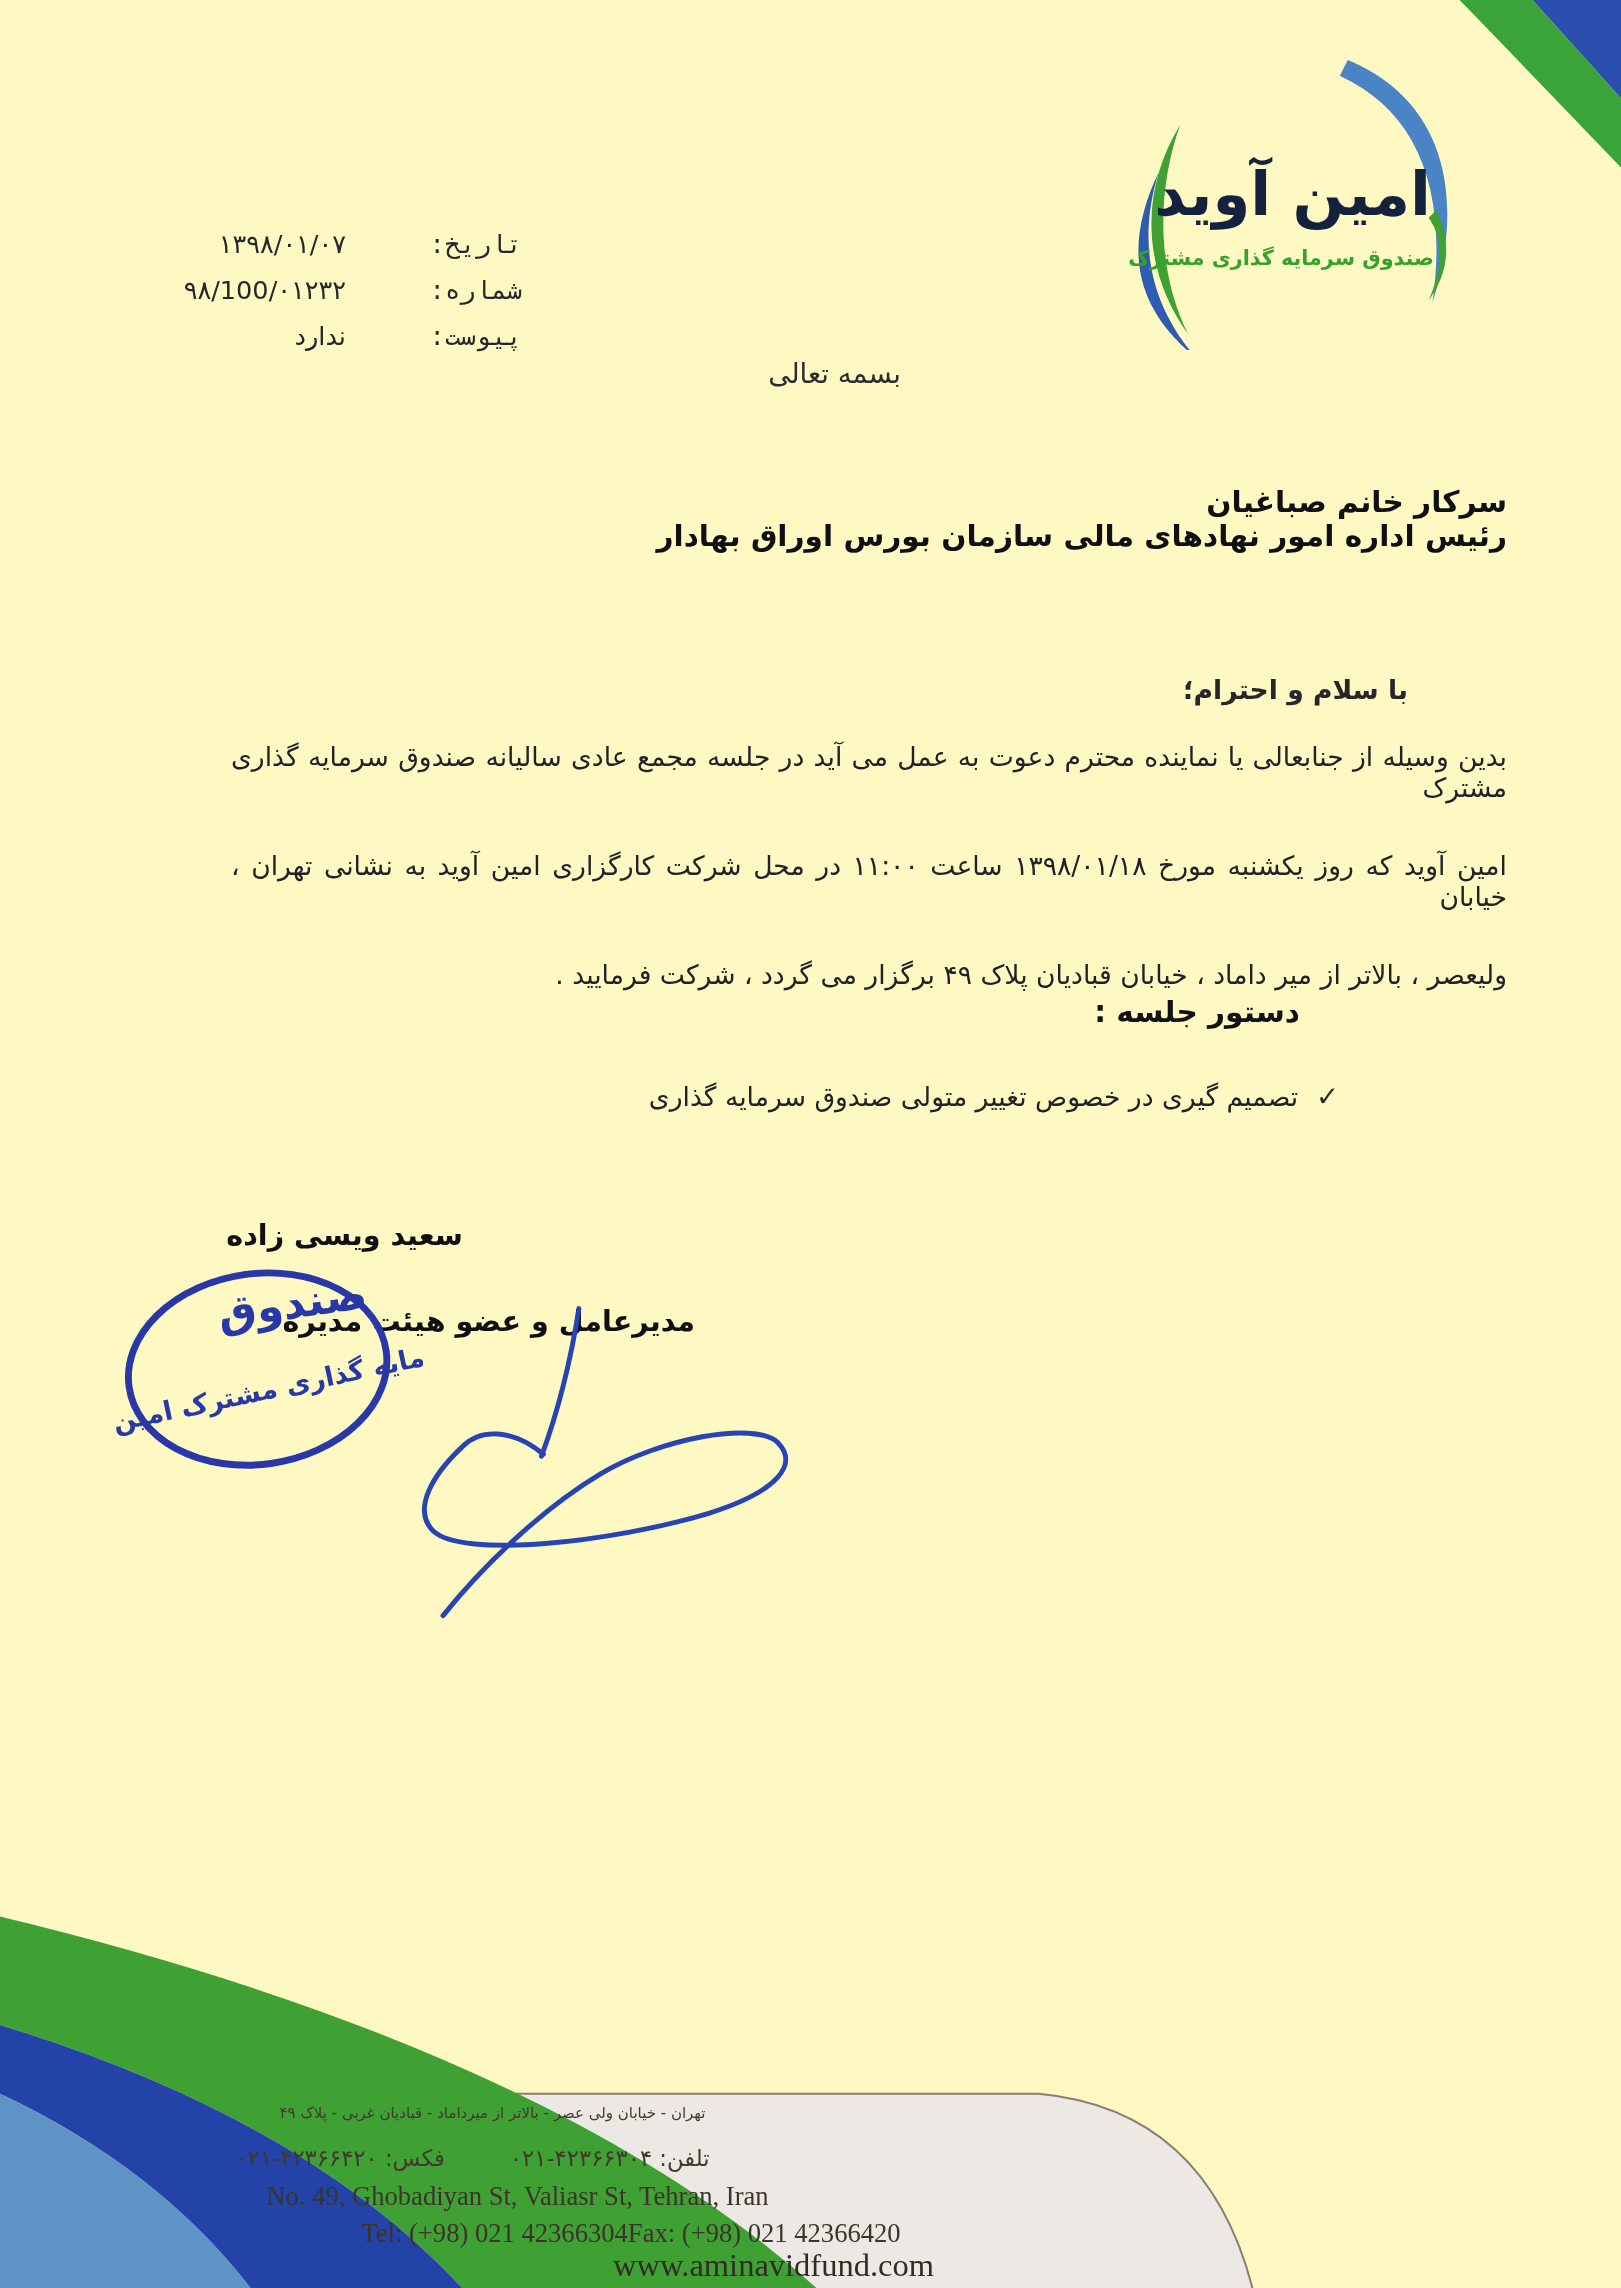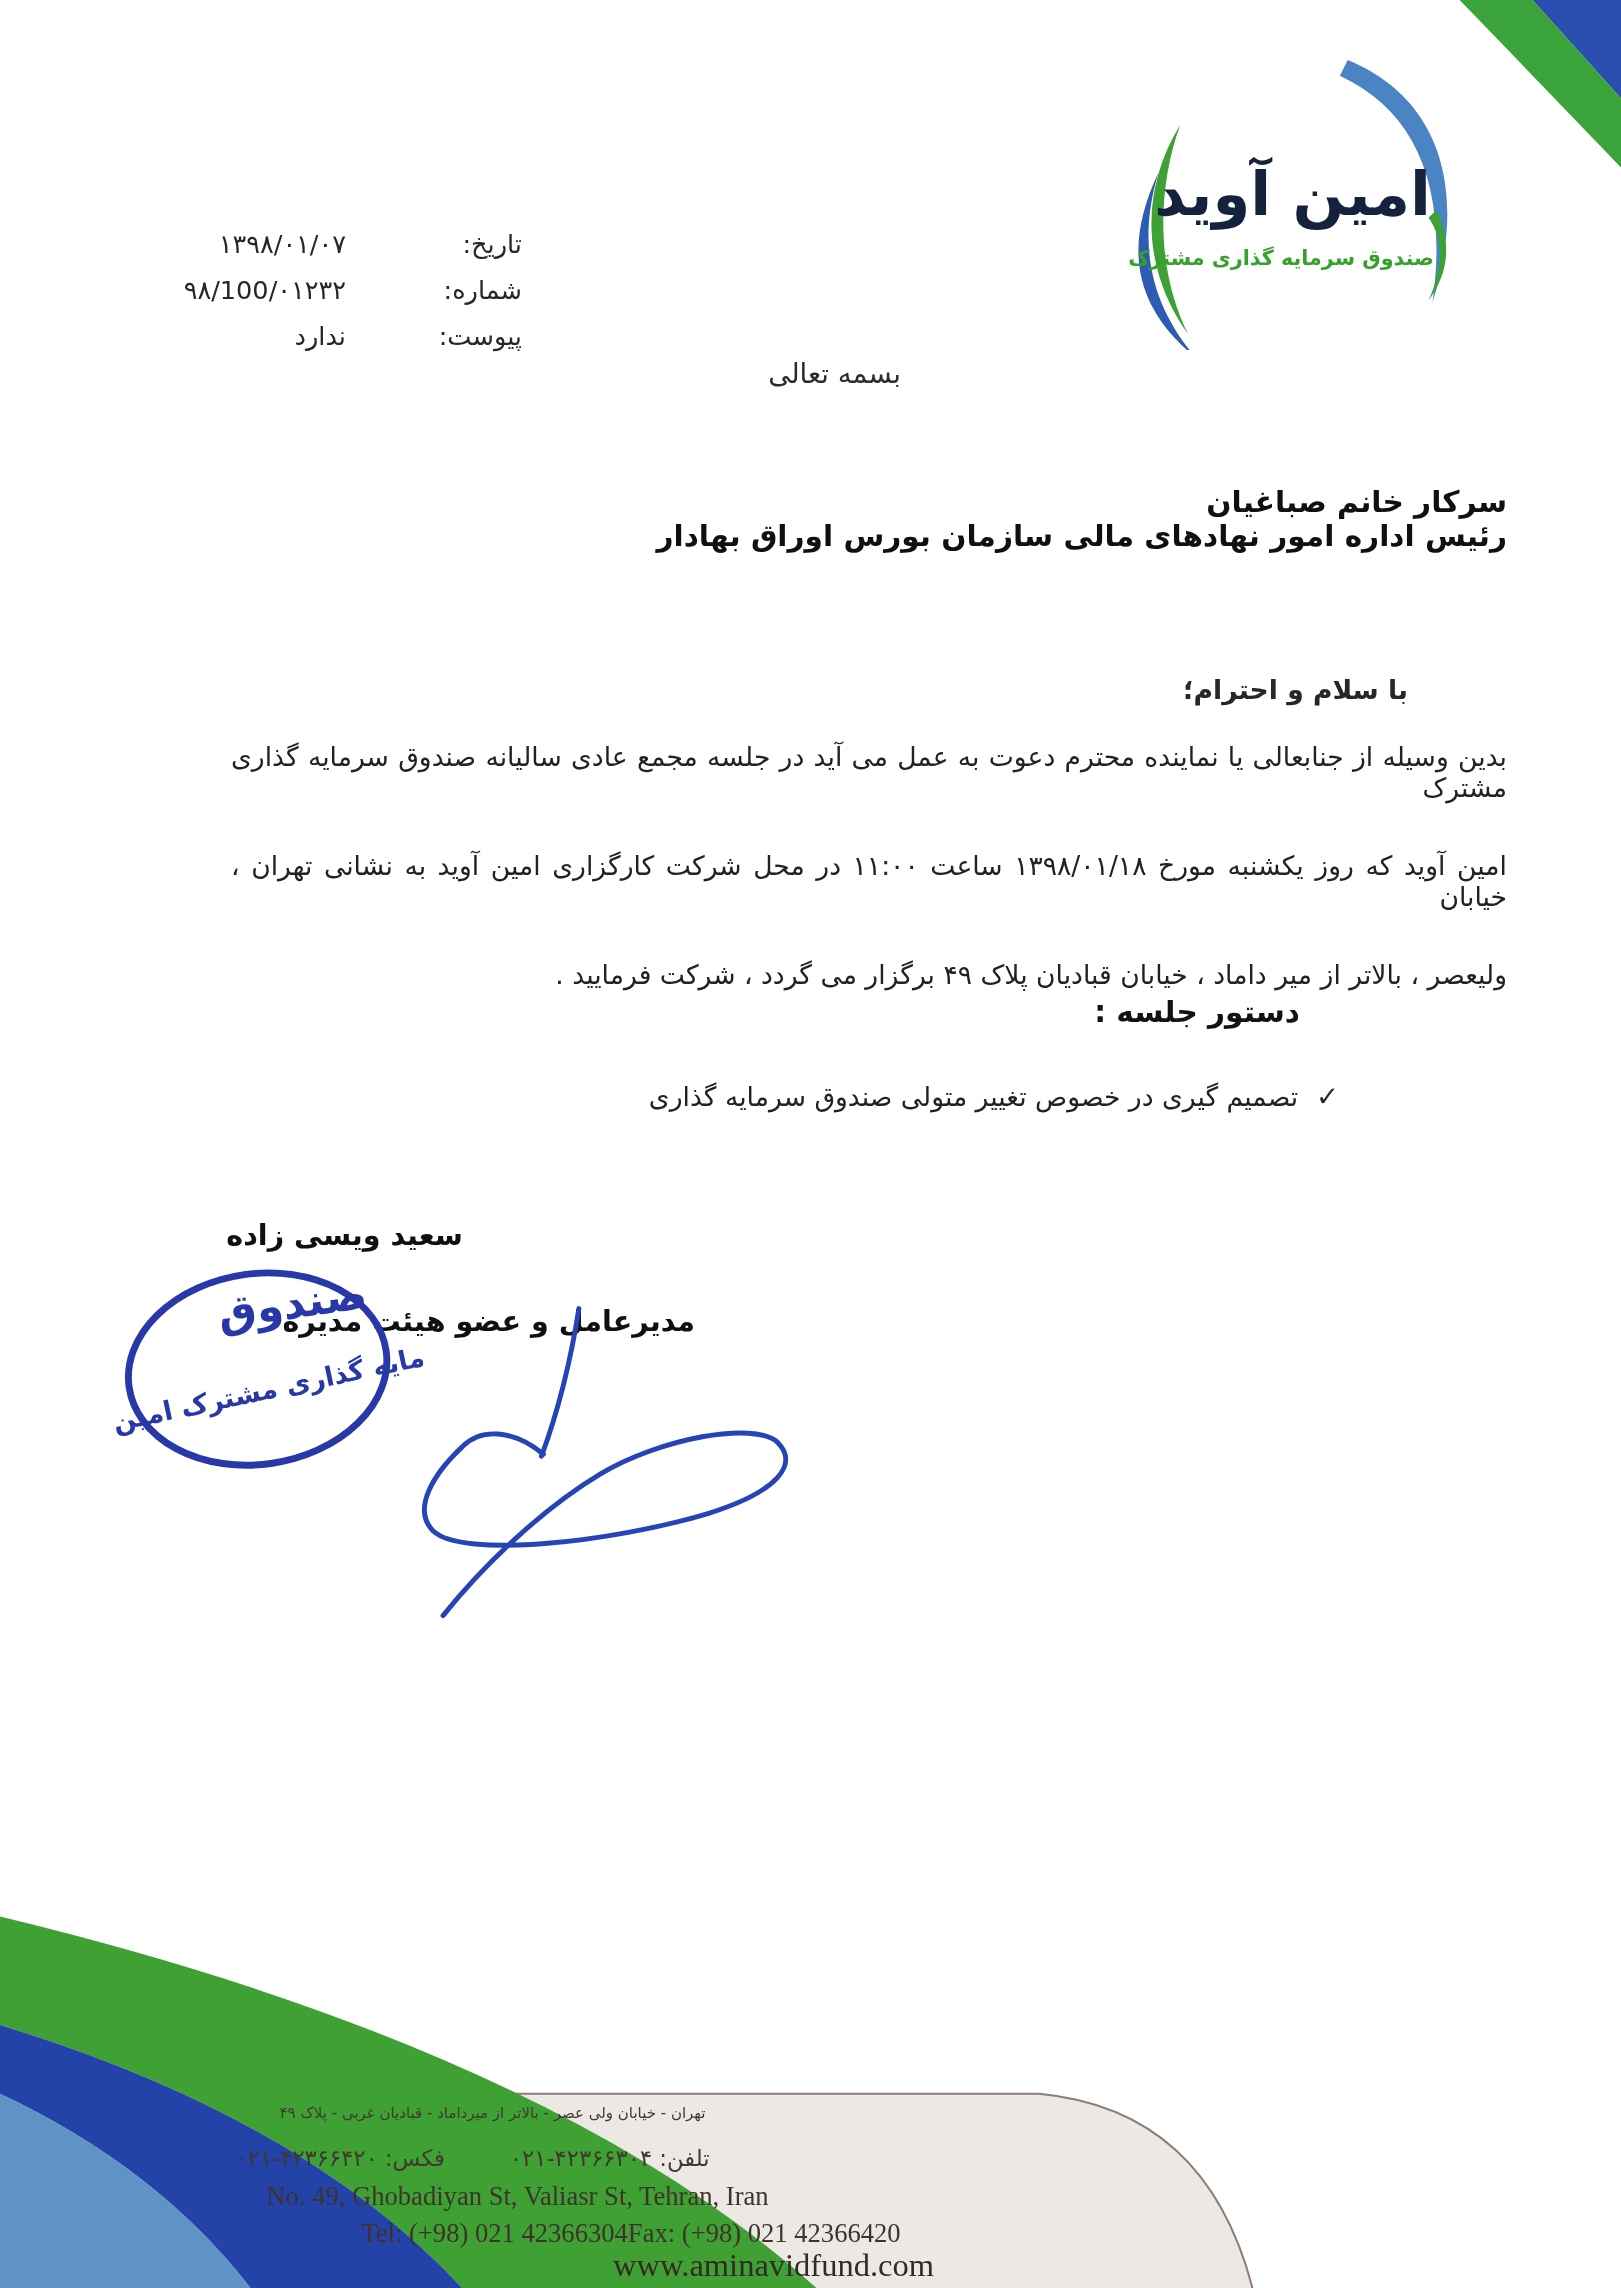--- a/index.html
+++ b/index.html
@@ -1,26 +1,26 @@
 <!DOCTYPE html>
 <html lang="fa"><head>
 <meta charset="utf-8">
 <style>
   html,body{margin:0;padding:0;background:#e8e8e8;}
   .page{
     position:relative; width:1621px; height:2288px; margin:0 auto;
-    background:#ffffff; overflow:hidden;
+    background:#fef9c3; overflow:hidden;
     font-family:"DejaVu Sans", sans-serif; color:#222;
   }
   .abs{position:absolute;}
   .fa{direction:rtl; unicode-bidi:plaintext;}
   
   .meta{left:177px; top:229px; width:345px;}
   .meta-row{display:flex; direction:rtl; align-items:baseline; height:46px; font-size:25.6px; color:#26262b;}
-  .meta-label{width:89px; margin-left:87px; text-align:right;}
+  .meta-label{width:89px; margin-left:87px; text-align:right;font-family:Liberation Mono, monospace;}
   .meta-value{flex:1; text-align:right;}
   .besmele{left:731px; top:357px; width:207px; font-size:27.6px; color:#2b2b30; text-align:center;}
   .recipient{right:114px; top:485px; text-align:right; color:#101014;}
   .recipient-name{font-size:29.6px; font-weight:700;}
   .recipient-title{font-size:29.6px; font-weight:700; }
   .salutation{right:213px; top:674px; font-size:26.6px; color:#26262b;font-weight:bold;}
   .body-par{left:231px; top:741px; width:1276px; font-size:26.6px; color:#212126;}
   .body-line{margin-bottom:47px; text-align:justify; text-align-last:justify; direction:rtl; white-space:normal;}
   .body-line.last{text-align:right; text-align-last:right;}
   .agenda-heading{right:321px; top:995px; font-size:29.6px; font-weight:700; color:#121216;}

